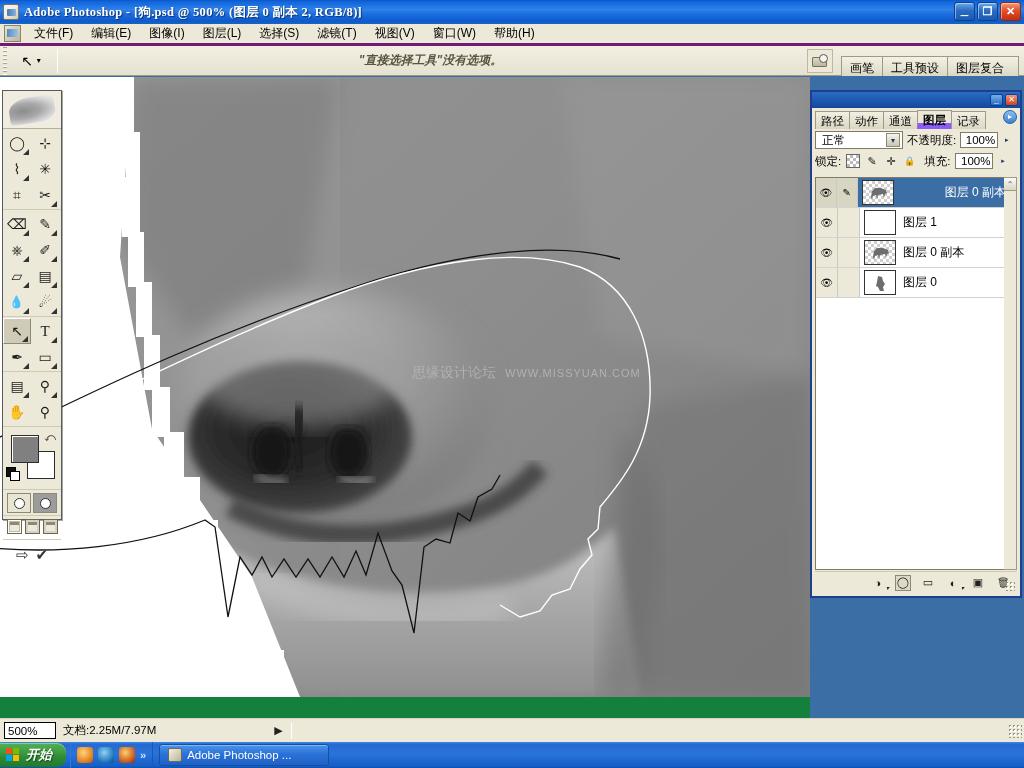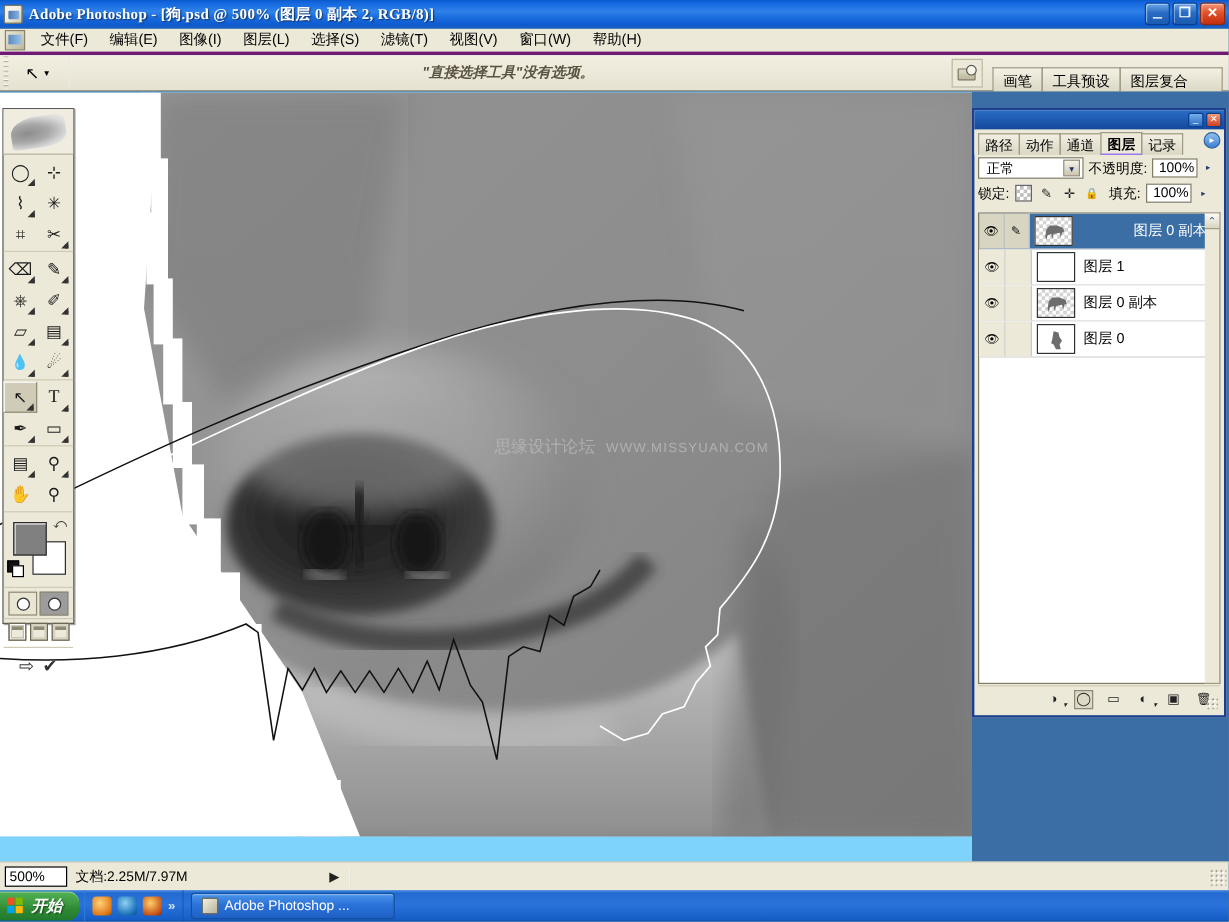--- a/index.html
+++ b/index.html
@@ -80,21 +80,21 @@
   }
   #palette-well-icon .mag {
     position:absolute; left:11px; top:4px; width:9px; height:9px; border:1.5px solid #555; border-radius:50%; background:#f6f4e8;
   }
   #palette-tabs { display:flex; align-items:flex-end; height:30px; padding-right:6px; position:relative; }
   .ptab {
     font-size: 12px; padding: 3px 8px 2px 8px; background: linear-gradient(to bottom,#f4f1e4,#dcd8c6);
     border: 1px solid #9e9a86; border-bottom: none; margin-right: -1px;
     position: relative; height: 20px; white-space: nowrap;
   }
-  .ptab:last-child { padding-right: 28px; }
+  .ptab:last-child { padding-right: 14px; }
 
   
   #toolbox {
     position: absolute; left: 2px; top: 90px; width: 60px; height: 430px;
     background: #ece9d8; border: 1px solid #5a5a5a;
     box-shadow: 1px 1px 0 rgba(0,0,0,.35);
   }
   #tb-header {
     height: 38px; border-bottom: 1px solid #b5b09a; position:relative; overflow:hidden;
     background: #f0ede0;
@@ -130,21 +130,21 @@
   #tb-screens { height: 24px; display:flex; justify-content:center; gap:3px; padding-top:3px; border-top:1px solid #cfcab4;}
   .scrbtn{width:15px;height:15px;border:1px solid #6b6752;background:#d6d2bf;position:relative;}
   .scrbtn.on{background:#bfbba6; box-shadow: inset 0 0 0 1px #fff;}
   .scrbtn:after{content:'';position:absolute;left:2px;top:2px;right:2px;bottom:2px;background:#eceadb;border-top:3px solid #8d8974;}
   #tb-jump { height: 30px; display:flex; justify-content:center; align-items:center; gap:7px; border-top:1px solid #cfcab4;}
   .jumpbtn{font-size:15px;color:#333;}
 
   
   #canvaswrap {
     position: absolute; left: 0; top: 77px; width: 810px; height: 641px;
-    background: #7dd3fc; overflow: hidden;
+    background: #15803d; overflow: hidden;
   }
   #canvas-img { position:absolute; left:0; top:0; width:810px; height:620px; }
 
   
   #statusbar {
     position: absolute; left: 0; top: 718px; width: 1024px; height: 24px;
     background: #ece9d8; border-top: 1px solid #d8d4c2; display: flex; align-items: center;
   }
   #zoom-box {
     width: 52px; height: 17px; margin-left: 4px; background:#fff; border:1px solid #000;
@@ -163,21 +163,21 @@
     position: absolute; left: 810px; top: 90px; width: 212px; height: 508px;
     background: #ece9d8; border: 2px solid #1c3f8f;
   }
   #lp-titlebar { height: 16px; background: linear-gradient(to bottom,#2a6cc4,#14479c); display:flex; justify-content:flex-end; align-items:center; padding-right:2px; gap:2px;}
   .lp-btn { width:13px;height:12px;border:1px solid #0a3f8f;border-radius:2px;color:#fff;font-size:8px;line-height:10px;text-align:center;
      background:linear-gradient(to bottom,#76aee9,#2a6cc4);}
   .lp-btn.cl{background:linear-gradient(to bottom,#f09a7a,#d2401f);}
   #lp-tabs { height: 21px; display:flex; align-items:flex-end; background:#ece9d8; padding-left:3px; position:relative; }
   .ltab { font-size:11.5px; padding:2px 5px 1px 5px; border:1px solid #9e9a86; border-bottom:none;
           background: linear-gradient(to bottom,#f2efe2,#dbd7c4); margin-right:-1px; height:18px; white-space:nowrap;}
-  .ltab.active { background:#ece9d8; font-weight:bold; padding-bottom:2px; height:19px; border-bottom:1px solid #8b5cf6; }
+  .ltab.active { background:#ece9d8; font-weight:bold; padding-bottom:2px; height:19px; border-bottom:6px solid #8b5cf6; }
   #lp-menu-btn { position:absolute; right:3px; top:2px; width:14px;height:14px;border-radius:50%;
      background:linear-gradient(to bottom,#8dc0f0,#3f7fd0); border:1px solid #2a5f9e; color:#fff; font-size:8px; text-align:center; line-height:12px;}
   #lp-blend { height: 22px; display:flex; align-items:center; padding: 0 3px; gap:4px;}
   #blend-select { width:88px; height:18px; border:1px solid #7f7b66; background:#fff; font-size:11.5px;
      display:flex; align-items:center; justify-content:space-between; padding:0 2px 0 6px;}
   #blend-select .caret{width:14px;height:14px;background:linear-gradient(to bottom,#f6f4ea,#c9c5b0);border:1px solid #8d8974;
      font-size:8px;display:flex;align-items:center;justify-content:center;color:#23366b;}
   .lbl { font-size:11.5px; white-space:nowrap;}
   .numfield { width:38px;height:16px;border:1px solid #7f7b66;background:#fff;font-size:11.5px;
      display:flex;align-items:center;justify-content:flex-end;padding-right:2px;}

